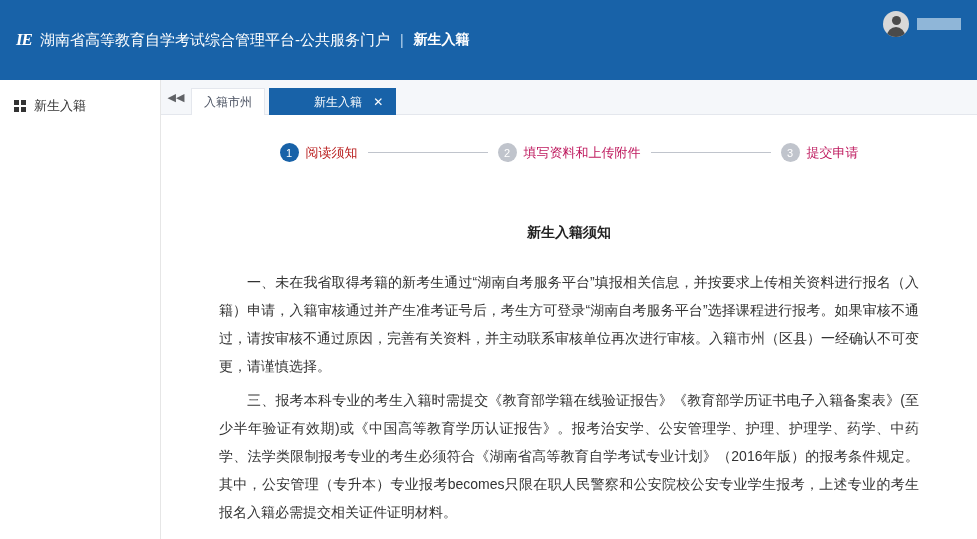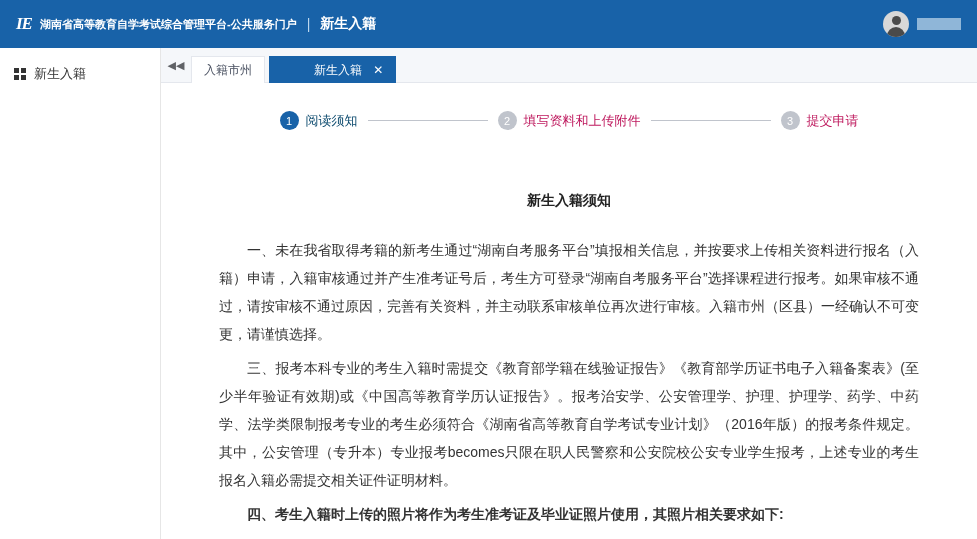--- a/index.html
+++ b/index.html
@@ -22,35 +22,35 @@
     display: flex;
     flex-direction: column;
   }
   
   .topbar {
     height: 48px;
     background: #1862a8;
     color: #ffffff;
     display: flex;
     align-items: center;
-    padding: 0 16px;
+    padding: 16px 16px;
     flex: 0 0 48px;
     position: relative;
   }
   .logo-mark {
     font-size: 17px;
     font-weight: bold;
     font-style: italic;
     letter-spacing: -1px;
     margin-right: 8px;
     font-family: "Liberation Serif", serif;
   }
   .site-title {
-    font-size: 11px;
-    font-weight: bold;
+    font-size: 15px;
+    font-weight: normal;
     white-space: nowrap;
   }
   .title-sep {
     margin: 0 10px;
     color: #bcd7ee;
     font-size: 14px;
   }
   .page-name {
     font-size: 14px;
     font-weight: bold;
@@ -230,21 +230,21 @@
     background: #c0c4cc;
     color: #ffffff;
   }
   .step.active .circle {
     background: #1862a8;
   }
   .step .label {
     color: #be185d;
   }
   .step.active .label {
-    color: #0c4a6e;
+    color: #b91c1c;
   }
   .step-line {
     width: 120px;
     height: 1px;
     background: #c0c4cc;
     margin: 0 10px;
   }
   .doc {
     padding: 22px 58px 0 58px;
   }

